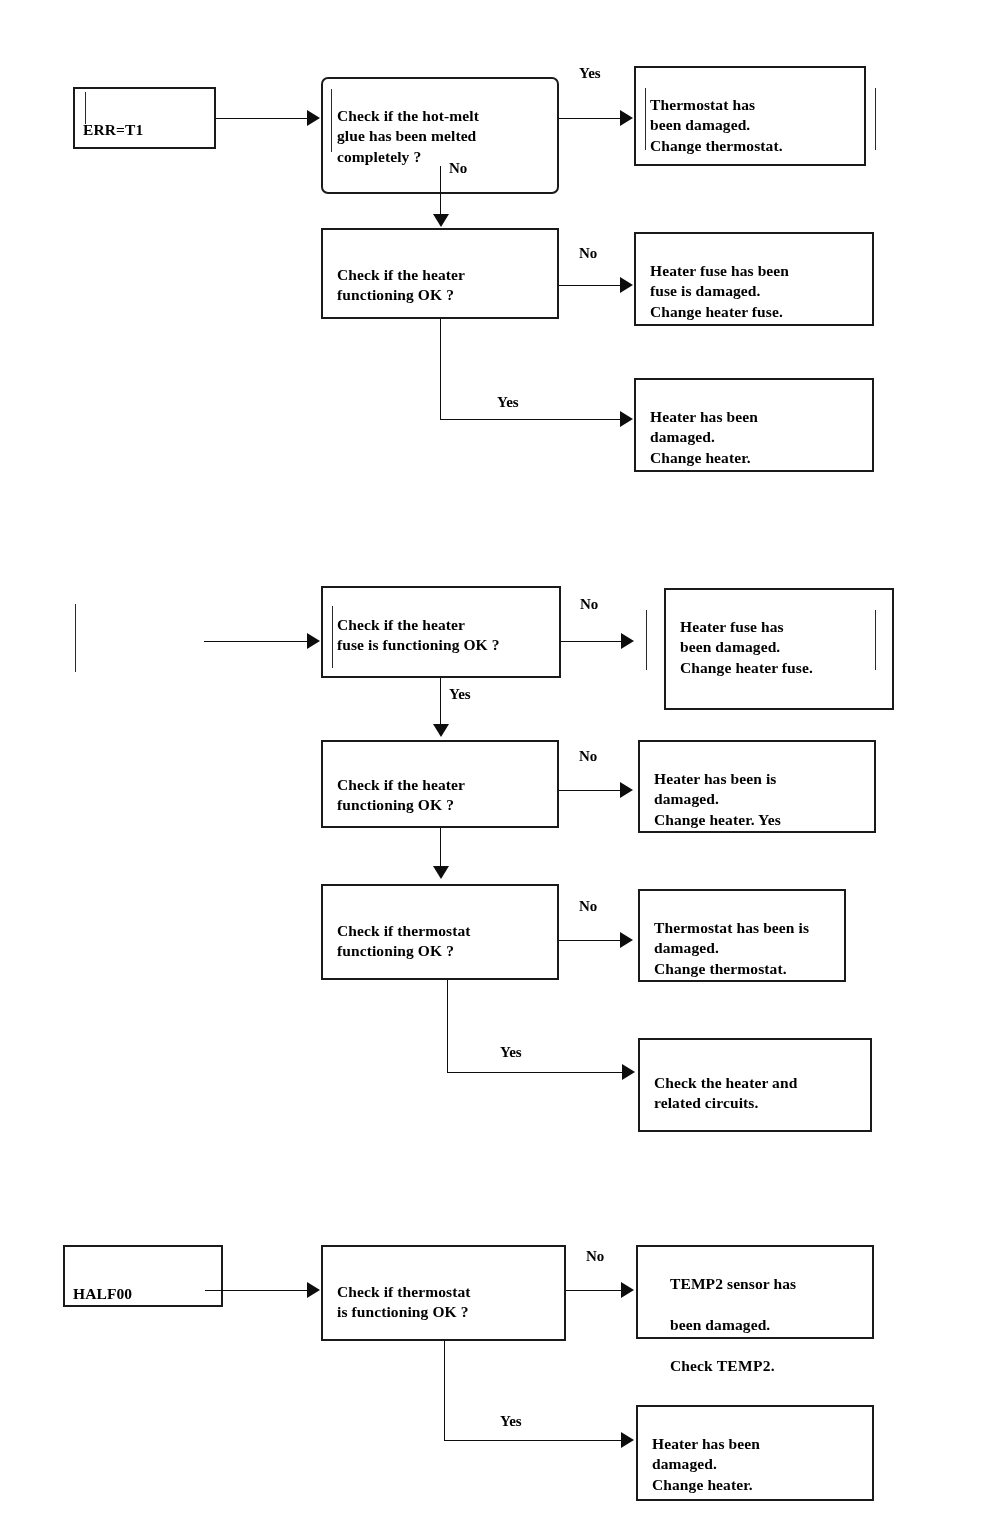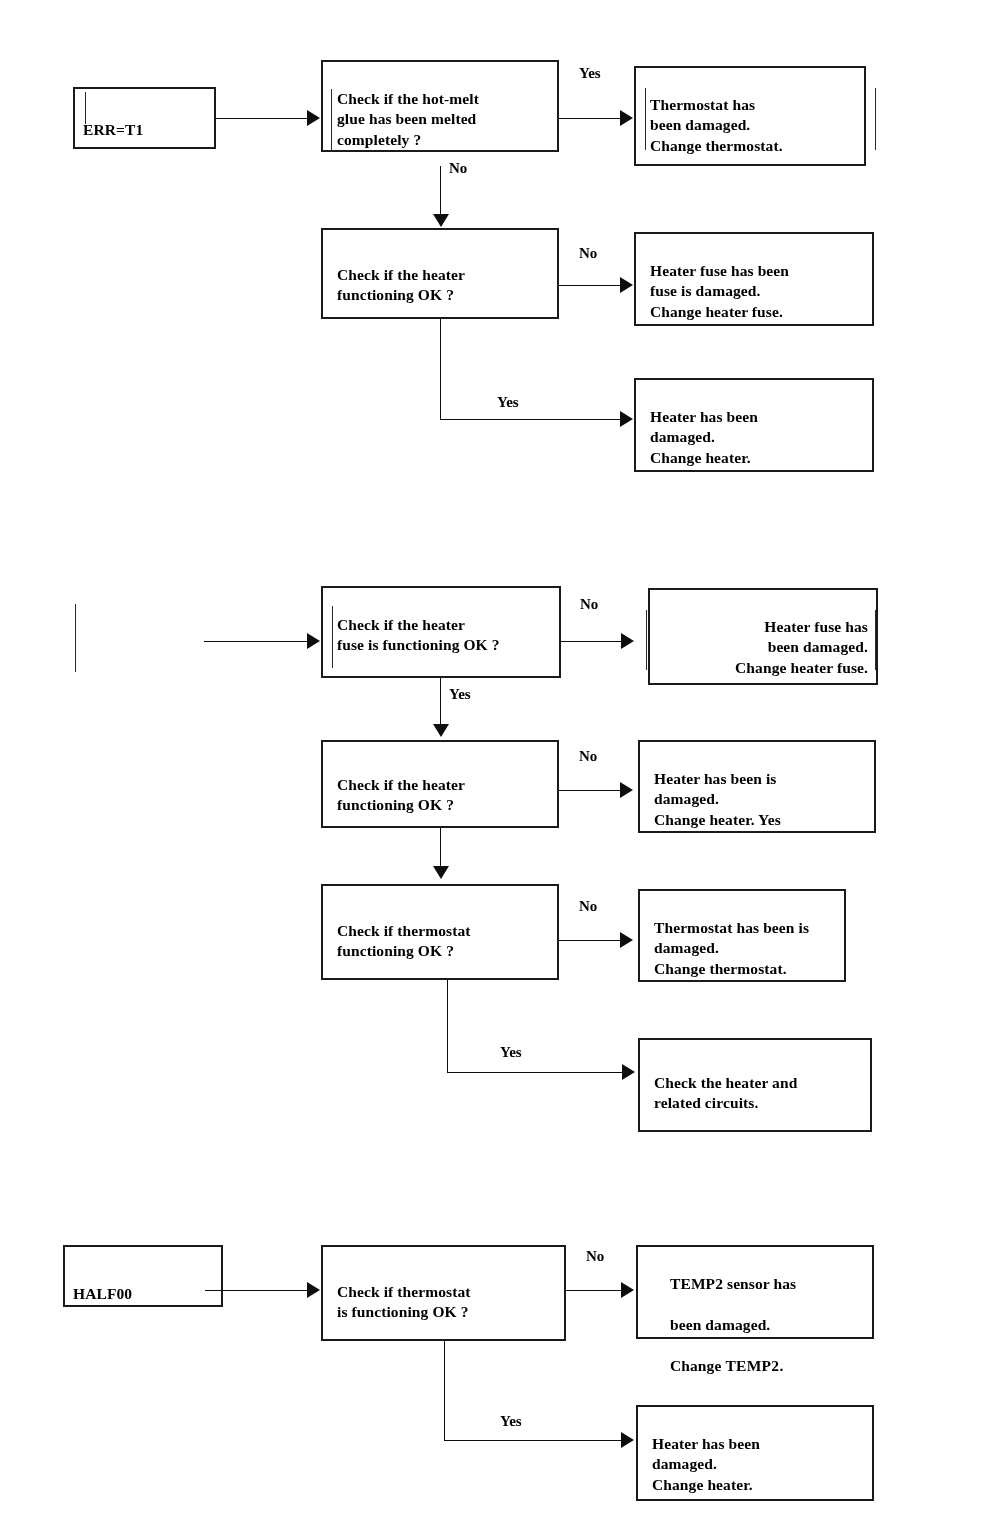--- a/index.html
+++ b/index.html
@@ -99,21 +99,21 @@
 <div id="canvas">
 
   <div class="box center" style="left:73px; top:87px; width:143px; height:62px; padding-top:10px;">
     <span class="txt">ERR=T1</span>
   </div>
   <div class="inner-tick" style="left:85px; top:92px; height:32px;"></div>
 
   <div class="hline" style="left:216px; top:118px; width:92px;"></div>
   <div class="arrow-r" style="left:307px; top:110px;"></div>
 
-  <div class="box" style="left:321px; top:60px; width:238px; height:92px;">
+  <div class="box" style="left:321px; top:77px; width:238px; height:117px;border-radius:7px;">
     <span class="txt">Check if the hot-melt
 glue has been melted
 completely ?</span>
   </div>
   <div class="inner-tick" style="left:331px; top:89px; height:63px;"></div>
 
   <div class="hline" style="left:559px; top:118px; width:62px;"></div>
   <div class="arrow-r" style="left:620px; top:110px;"></div>
   <div class="elabel" style="left:579px; top:65px;">Yes</div>
 
@@ -163,21 +163,21 @@
   <div class="box" style="left:321px; top:586px; width:240px; height:92px;">
     <span class="txt">Check if the heater
 fuse is functioning OK ?</span>
   </div>
   <div class="inner-tick" style="left:332px; top:606px; height:62px;"></div>
 
   <div class="hline" style="left:561px; top:641px; width:62px;"></div>
   <div class="arrow-r" style="left:621px; top:633px;"></div>
   <div class="elabel" style="left:580px; top:596px;">No</div>
 
-  <div class="box" style="left:648px; top:588px; width:230px; height:97px;text-align:right;">
+  <div class="box" style="left:664px; top:588px; width:230px; height:122px;">
     <span class="txt">Heater fuse has
 been damaged.
 Change heater fuse.</span>
   </div>
   <div class="inner-tick" style="left:646px; top:610px; height:60px;"></div>
   <div class="edge-rule" style="left:875px; top:610px; height:60px;"></div>
 
   <div class="vline" style="left:440px; top:678px; height:50px;"></div>
   <div class="arrow-d" style="left:433px; top:724px;"></div>
   <div class="elabel" style="left:449px; top:686px;">Yes</div>
@@ -237,21 +237,21 @@
 is functioning OK ?</span>
   </div>
 
   <div class="hline" style="left:566px; top:1290px; width:56px;"></div>
   <div class="arrow-r" style="left:621px; top:1282px;"></div>
   <div class="elabel" style="left:586px; top:1248px;">No</div>
 
   <div class="box" style="left:636px; top:1245px; width:238px; height:94px;padding-left:32px;">
     <span class="txt">TEMP2 sensor has</span>
     <span class="txt">been damaged.</span>
-    <span class="txt"><span>Change </span><span style="font-weight:bold;letter-spacing:0.3px;">TEMP2</span><span>.</span></span>
+    <span class="txt"><span>Check </span><span style="font-weight:bold;letter-spacing:0.3px;">TEMP2</span><span>.</span></span>
   </div>
 
   <div class="vline" style="left:444px; top:1341px; height:100px;"></div>
   <div class="hline" style="left:444px; top:1440px; width:178px;"></div>
   <div class="arrow-r" style="left:621px; top:1432px;"></div>
   <div class="elabel" style="left:500px; top:1413px;">Yes</div>
 
   <div class="box" style="left:636px; top:1405px; width:238px; height:96px;">
     <span class="txt">Heater has been
 damaged.

